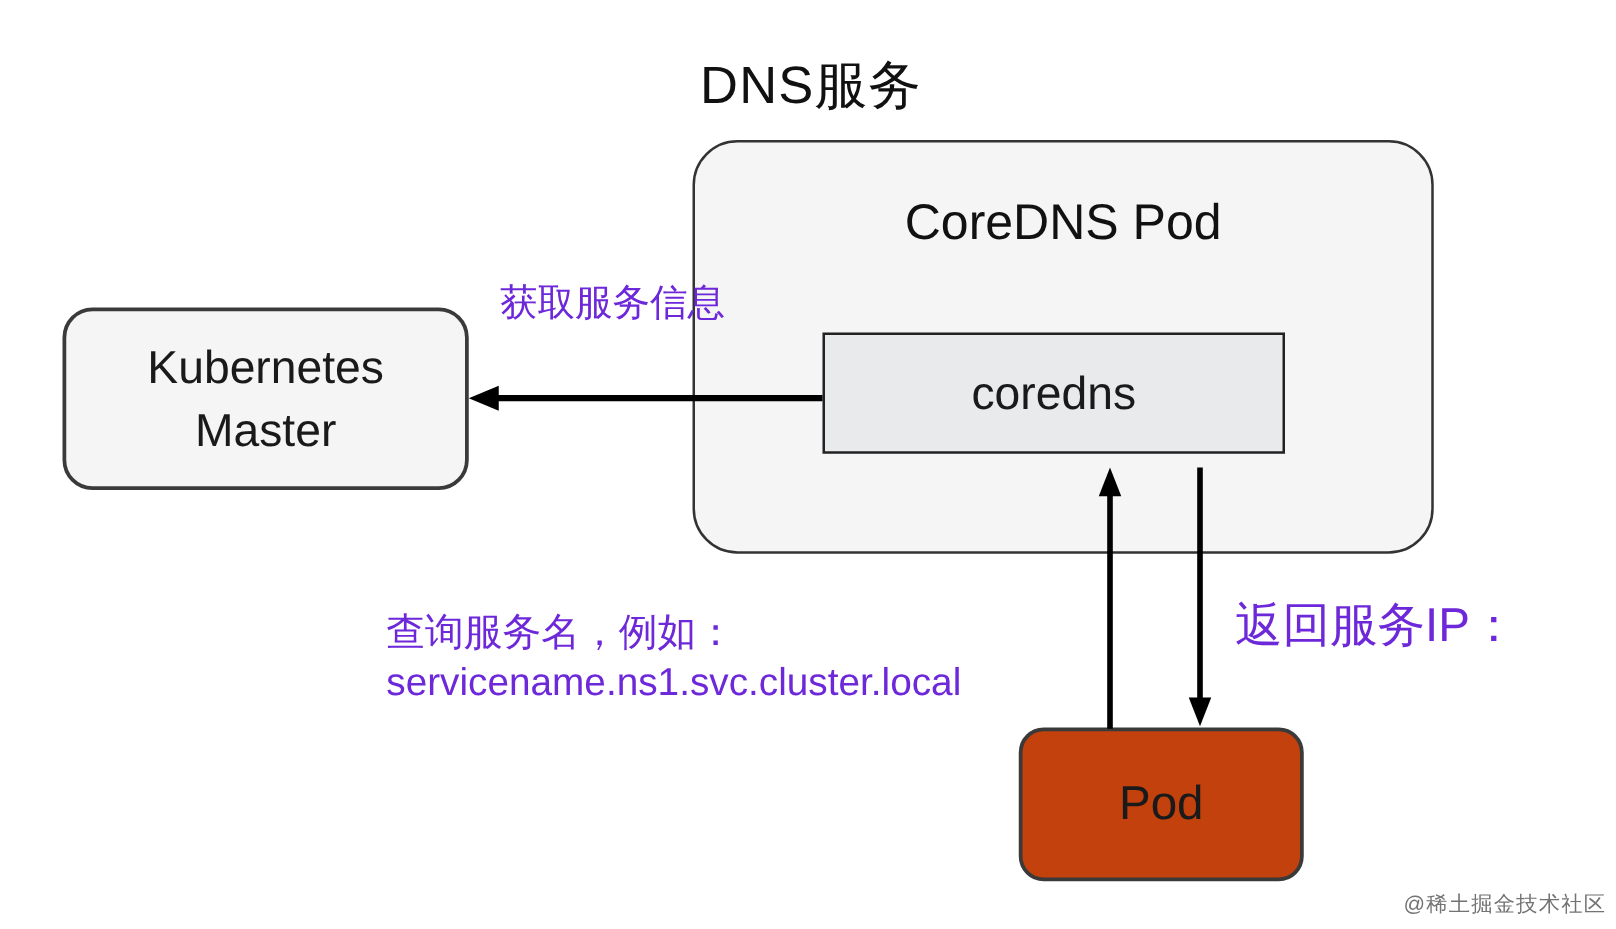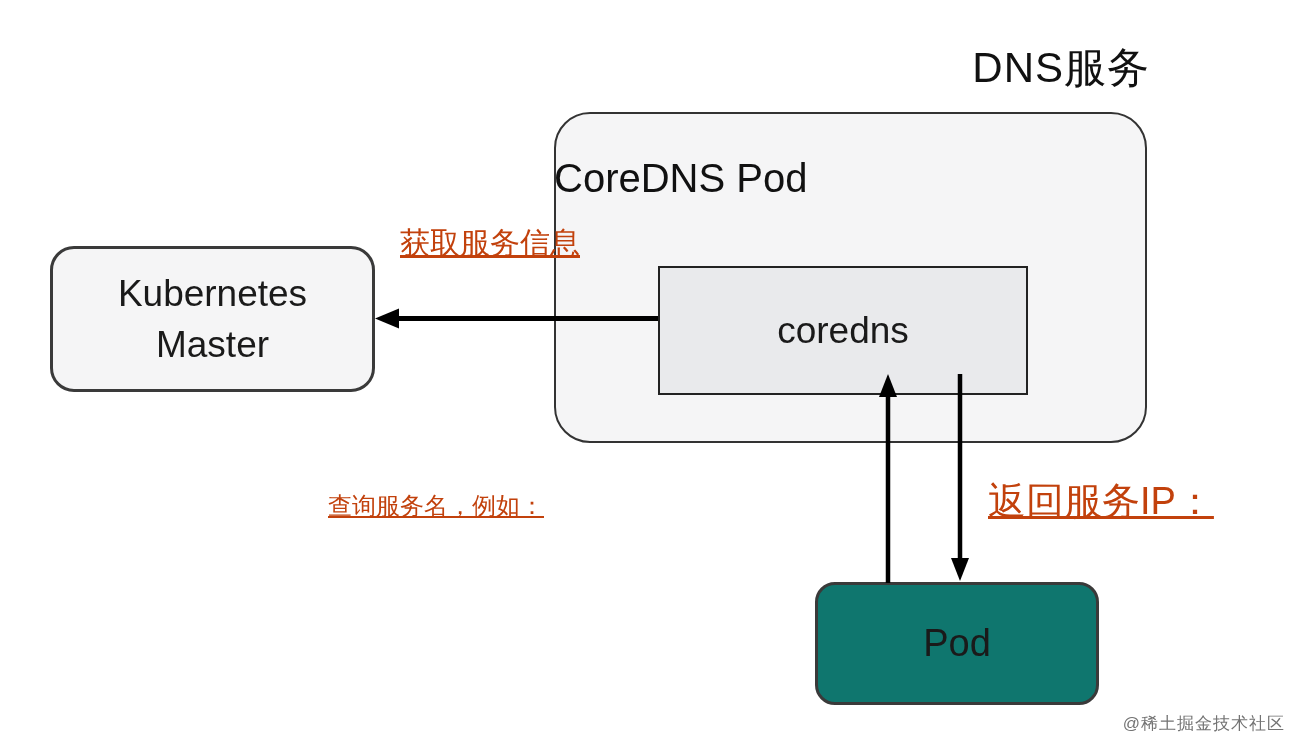--- a/index.html
+++ b/index.html
@@ -21,50 +21,51 @@
     align-items: center;
     justify-content: center;
     text-align: center;
   }
   
   .diagram-title {
     position: absolute;
     left: 560px;
     top: 40px;
     width: 590px;
-    text-align: right;
+    text-align: left;
     font-size: 42px;
     color: #111111;
     letter-spacing: 1px;
   }
   
   .coredns-pod-container {
     position: absolute;
     left: 554px;
     top: 112px;
     width: 593px;
     height: 331px;
     background: #f5f5f6;
     border: 2.5px solid #333333;
     border-radius: 36px;
   }
   .coredns-pod-label {
     position: absolute;
     left: 554px;
     top: 156px;
     width: 593px;
+    text-align: center;
     font-size: 40px;
     color: #111111;
   }
   
   .coredns-box {
     left: 658px;
     top: 266px;
     width: 370px;
-    height: 129px;
+    height: 97px;
     background: #e9eaec;
     border: 2.5px solid #222222;
     font-size: 37px;
   }
   
   .k8s-master-box {
     left: 50px;
     top: 246px;
     width: 325px;
     height: 146px;
@@ -72,44 +73,43 @@
     border: 3px solid #3a3a3a;
     border-radius: 24px;
     font-size: 37px;
     line-height: 1.38;
     padding: 0 30px;
   }
   
   .pod-box {
     left: 815px;
     top: 582px;
-    width: 284px;
+    width: 228px;
     height: 123px;
-    background: #0f766e;
+    background: #c2410c;
     border: 3px solid #3a3a3a;
     border-radius: 20px;
     font-size: 38px;
   }
   
   .edge-label {
     position: absolute;
-    color: #c2410c;
-    text-decoration: underline;
+    color: #6d28d9;
   }
   .edge-label .line { display: block; }
   .label-get-service {
     left: 400px;
     top: 224px;
     font-size: 30px;
     line-height: 37px;
   }
   .label-query {
-    left: 328px;
+    left: 309px;
     top: 486px;
-    font-size: 24px;
+    font-size: 31px;
     line-height: 40px;
   }
   .label-response {
     left: 988px;
     top: 482px;
     font-size: 38px;
     line-height: 39px;
   }
   
   .arrow-layer {
@@ -150,20 +150,21 @@
   <div class="node pod-box">
     <span>Pod</span>
   </div>
 
   <div class="edge-label label-get-service">
     <span class="line">获取服务信息</span>
   </div>
 
   <div class="edge-label label-query">
     <span class="line">查询服务名，例如：</span>
+    <span class="line">servicename.ns1.svc.cluster.local</span>
   </div>
 
   <div class="edge-label label-response">
     <span class="line">返回服务IP：</span>
   </div>
 
   <svg class="arrow-layer" viewBox="0 0 1293 743" xmlns="http://www.w3.org/2000/svg">
 
     <g>
       <line x1="658" y1="318.5" x2="394" y2="318.5" stroke="#000000" stroke-width="5"></line>

